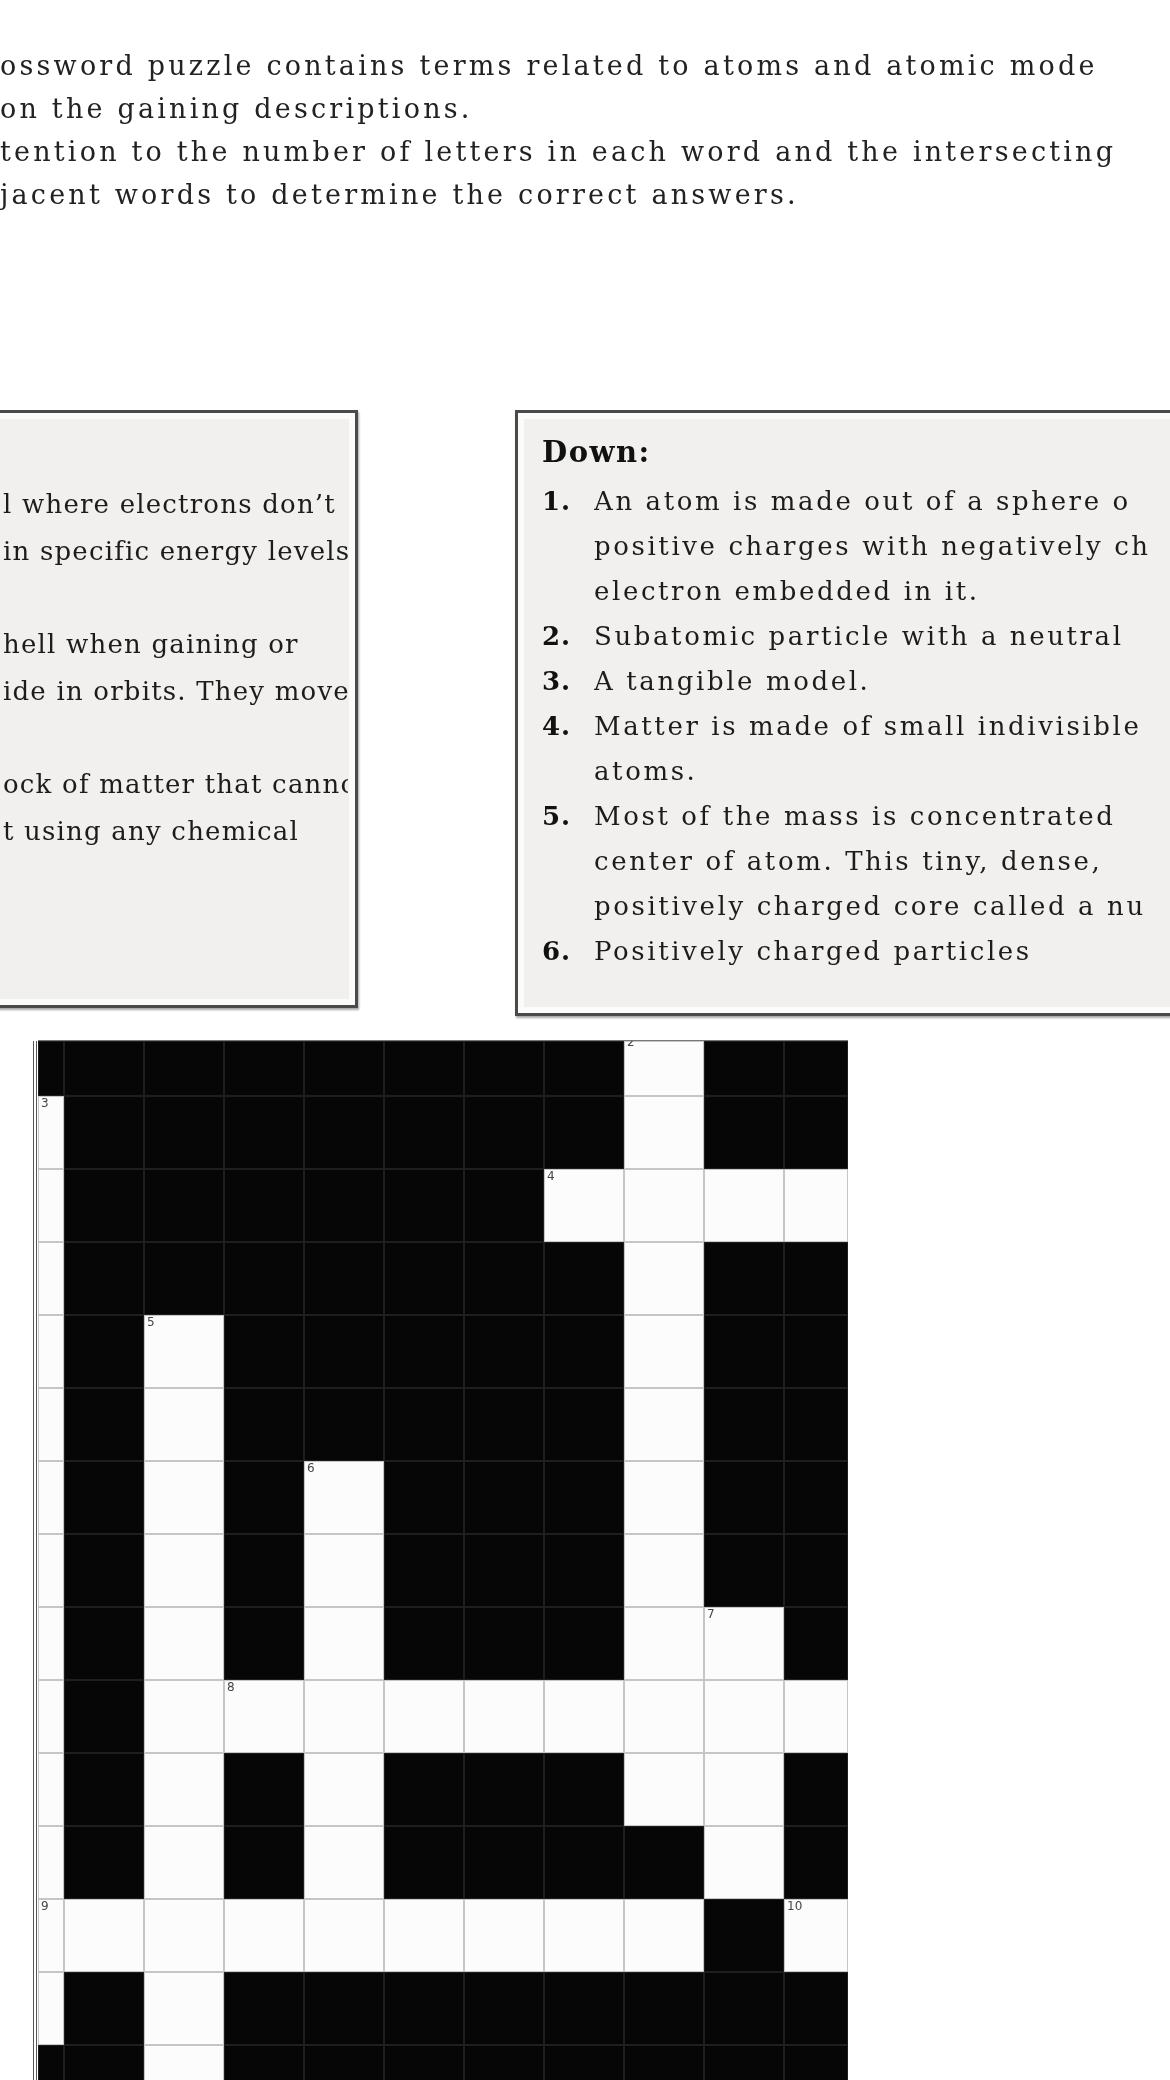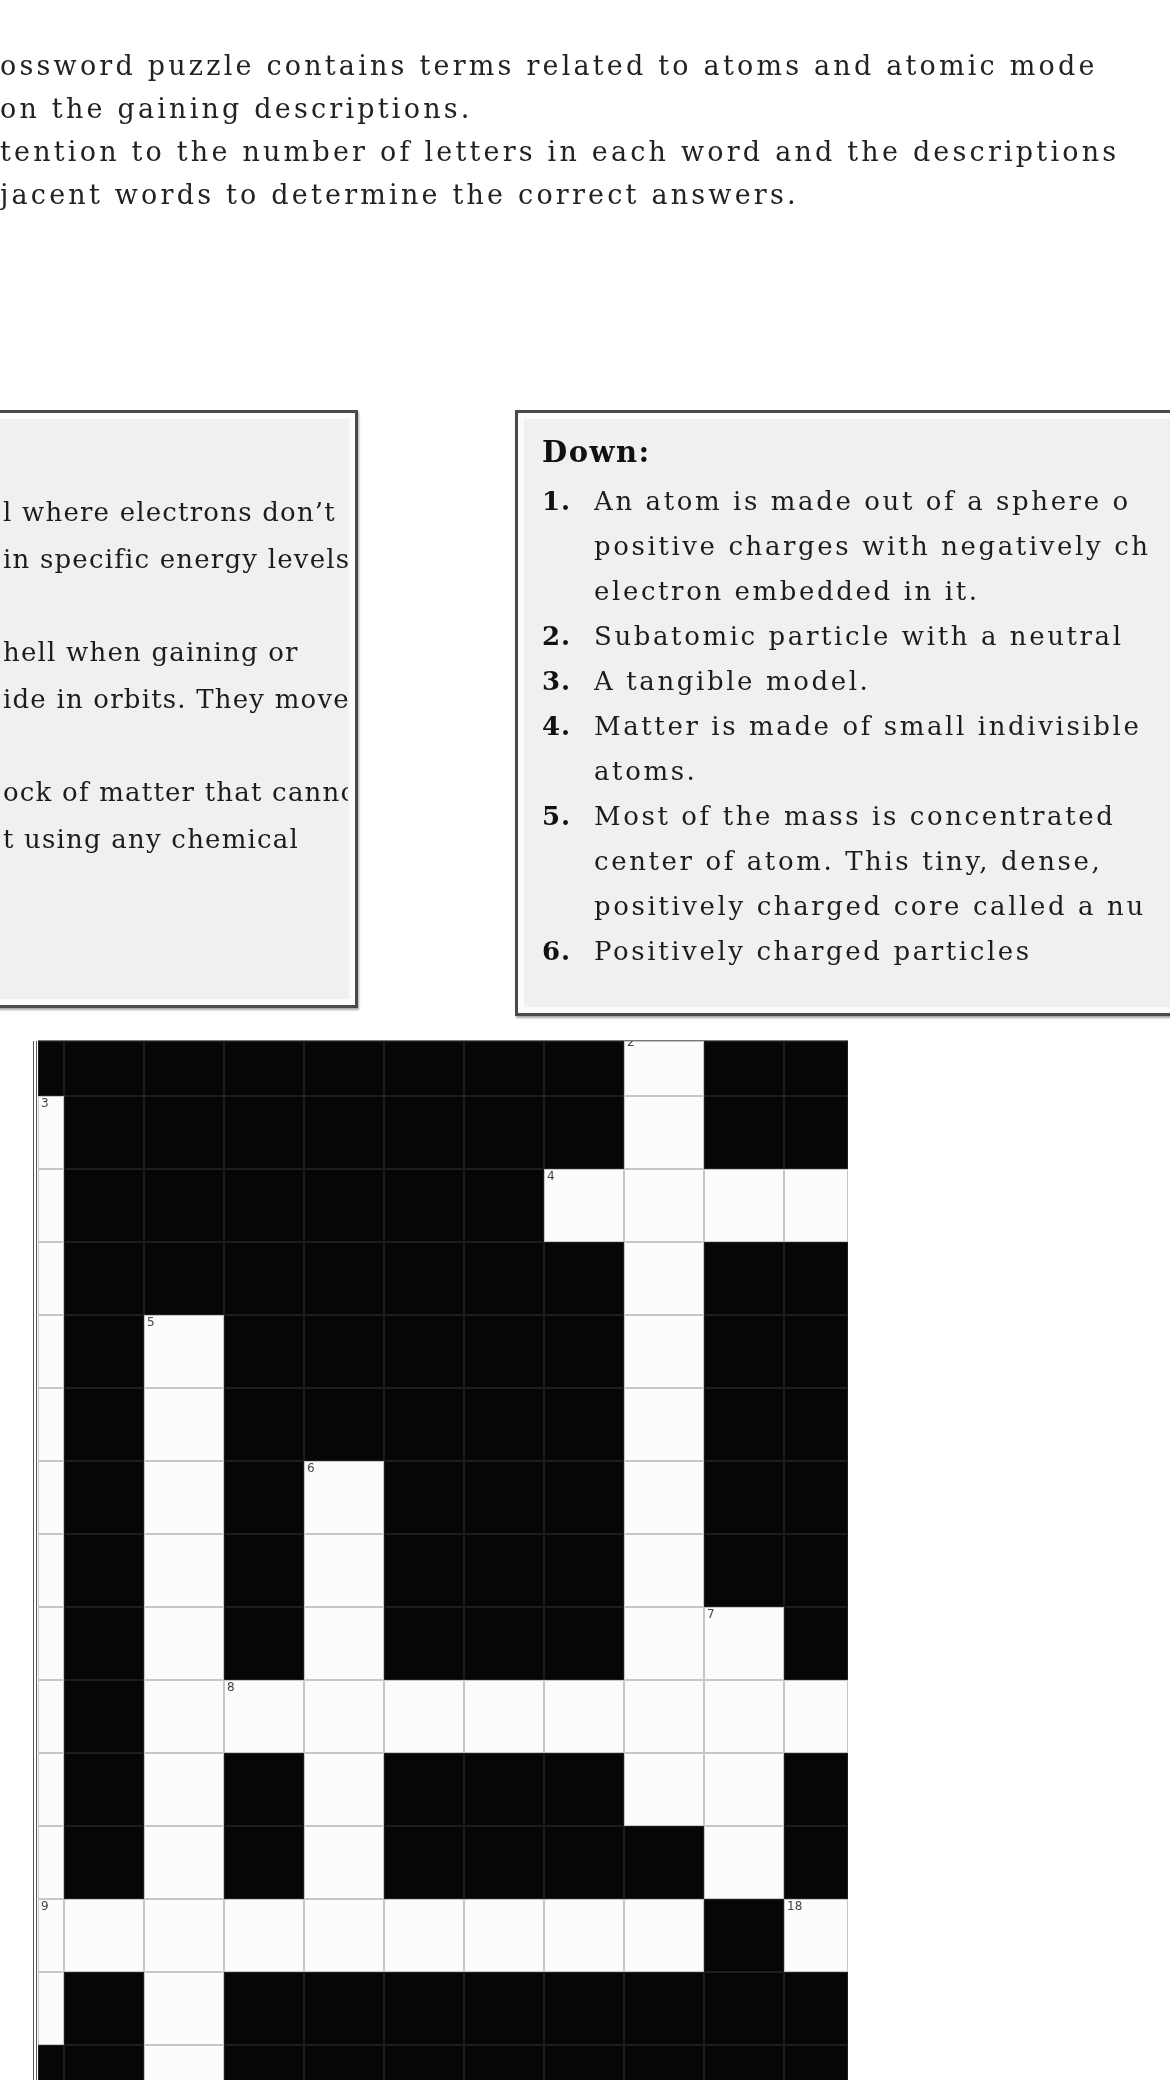--- a/index.html
+++ b/index.html
@@ -19,21 +19,21 @@
   .clue-box{
     position:absolute;background:#fbfbfa;
     border:3px solid #4a4a4a;
     box-shadow:1px 2px 2px rgba(0,0,0,0.35);
   }
   .clue-box .inner{
     position:absolute;left:6px;top:6px;right:6px;bottom:6px;
     background:#f1f0ee;
   }
   #across-box{left:-34px;top:410px;width:386px;height:592px;}
-  #across-text{position:absolute;left:34px;top:76px;width:345px;}
+  #across-text{position:absolute;left:34px;top:68px;width:345px;}
   .across-group{margin:0 0 46px 0;}
   .across-line{
     font-size:26px;line-height:47px;letter-spacing:1.2px;
     white-space:nowrap;overflow:hidden;color:#1c1c1c;
   }
   #down-box{left:515px;top:410px;width:700px;height:600px;}
   #down-content{position:absolute;left:24px;top:22px;width:660px;}
   .down-title{
     font-size:29px;font-weight:bold;letter-spacing:1.5px;
     margin-bottom:10px;color:#111;
@@ -66,21 +66,21 @@
     font-size:12px;color:#444;line-height:12px;
   }
   .cell-num.cut{top:-5px;}
 </style>
 </head>
 <body>
 
 <div id="intro">
     <div class="intro-line">ossword puzzle contains terms related to atoms and atomic mode</div>
     <div class="intro-line">on the gaining descriptions.</div>
-    <div class="intro-line">tention to the number of letters in each word and the descriptions</div>
+    <div class="intro-line">tention to the number of letters in each word and the intersecting</div>
     <div class="intro-line">jacent words to determine the correct answers.</div>
   </div>
 
 <div id="across-box" class="clue-box">
   <div class="inner"></div>
   <div id="across-text">
       <div class="across-group">
         <div class="across-line">l where electrons don’t</div>
         <div class="across-line">in specific energy levels</div>
       </div>
@@ -299,21 +299,21 @@
     <div class="cell white" style="left: 26px; top: 858px; width: 80px; height: 73px;"></div>
     <div class="cell white" style="left: 106px; top: 858px; width: 80px; height: 73px;"></div>
     <div class="cell white" style="left: 186px; top: 858px; width: 80px; height: 73px;"></div>
     <div class="cell white" style="left: 266px; top: 858px; width: 80px; height: 73px;"></div>
     <div class="cell white" style="left: 346px; top: 858px; width: 80px; height: 73px;"></div>
     <div class="cell white" style="left: 426px; top: 858px; width: 80px; height: 73px;"></div>
     <div class="cell white" style="left: 506px; top: 858px; width: 80px; height: 73px;"></div>
     <div class="cell white" style="left: 586px; top: 858px; width: 80px; height: 73px;"></div>
     <div class="cell black" style="left: 666px; top: 858px; width: 80px; height: 73px;"></div>
     <div class="cell white" style="left: 746px; top: 858px; width: 64px; height: 73px;">
-      <span class="cell-num">18</span>
+      <span class="cell-num">10</span>
     </div>
     <div class="cell white" style="left: 0px; top: 931px; width: 26px; height: 73px;"></div>
     <div class="cell black" style="left: 26px; top: 931px; width: 80px; height: 73px;"></div>
     <div class="cell white" style="left: 106px; top: 931px; width: 80px; height: 73px;"></div>
     <div class="cell black" style="left: 186px; top: 931px; width: 80px; height: 73px;"></div>
     <div class="cell black" style="left: 266px; top: 931px; width: 80px; height: 73px;"></div>
     <div class="cell black" style="left: 346px; top: 931px; width: 80px; height: 73px;"></div>
     <div class="cell black" style="left: 426px; top: 931px; width: 80px; height: 73px;"></div>
     <div class="cell black" style="left: 506px; top: 931px; width: 80px; height: 73px;"></div>
     <div class="cell black" style="left: 586px; top: 931px; width: 80px; height: 73px;"></div>

